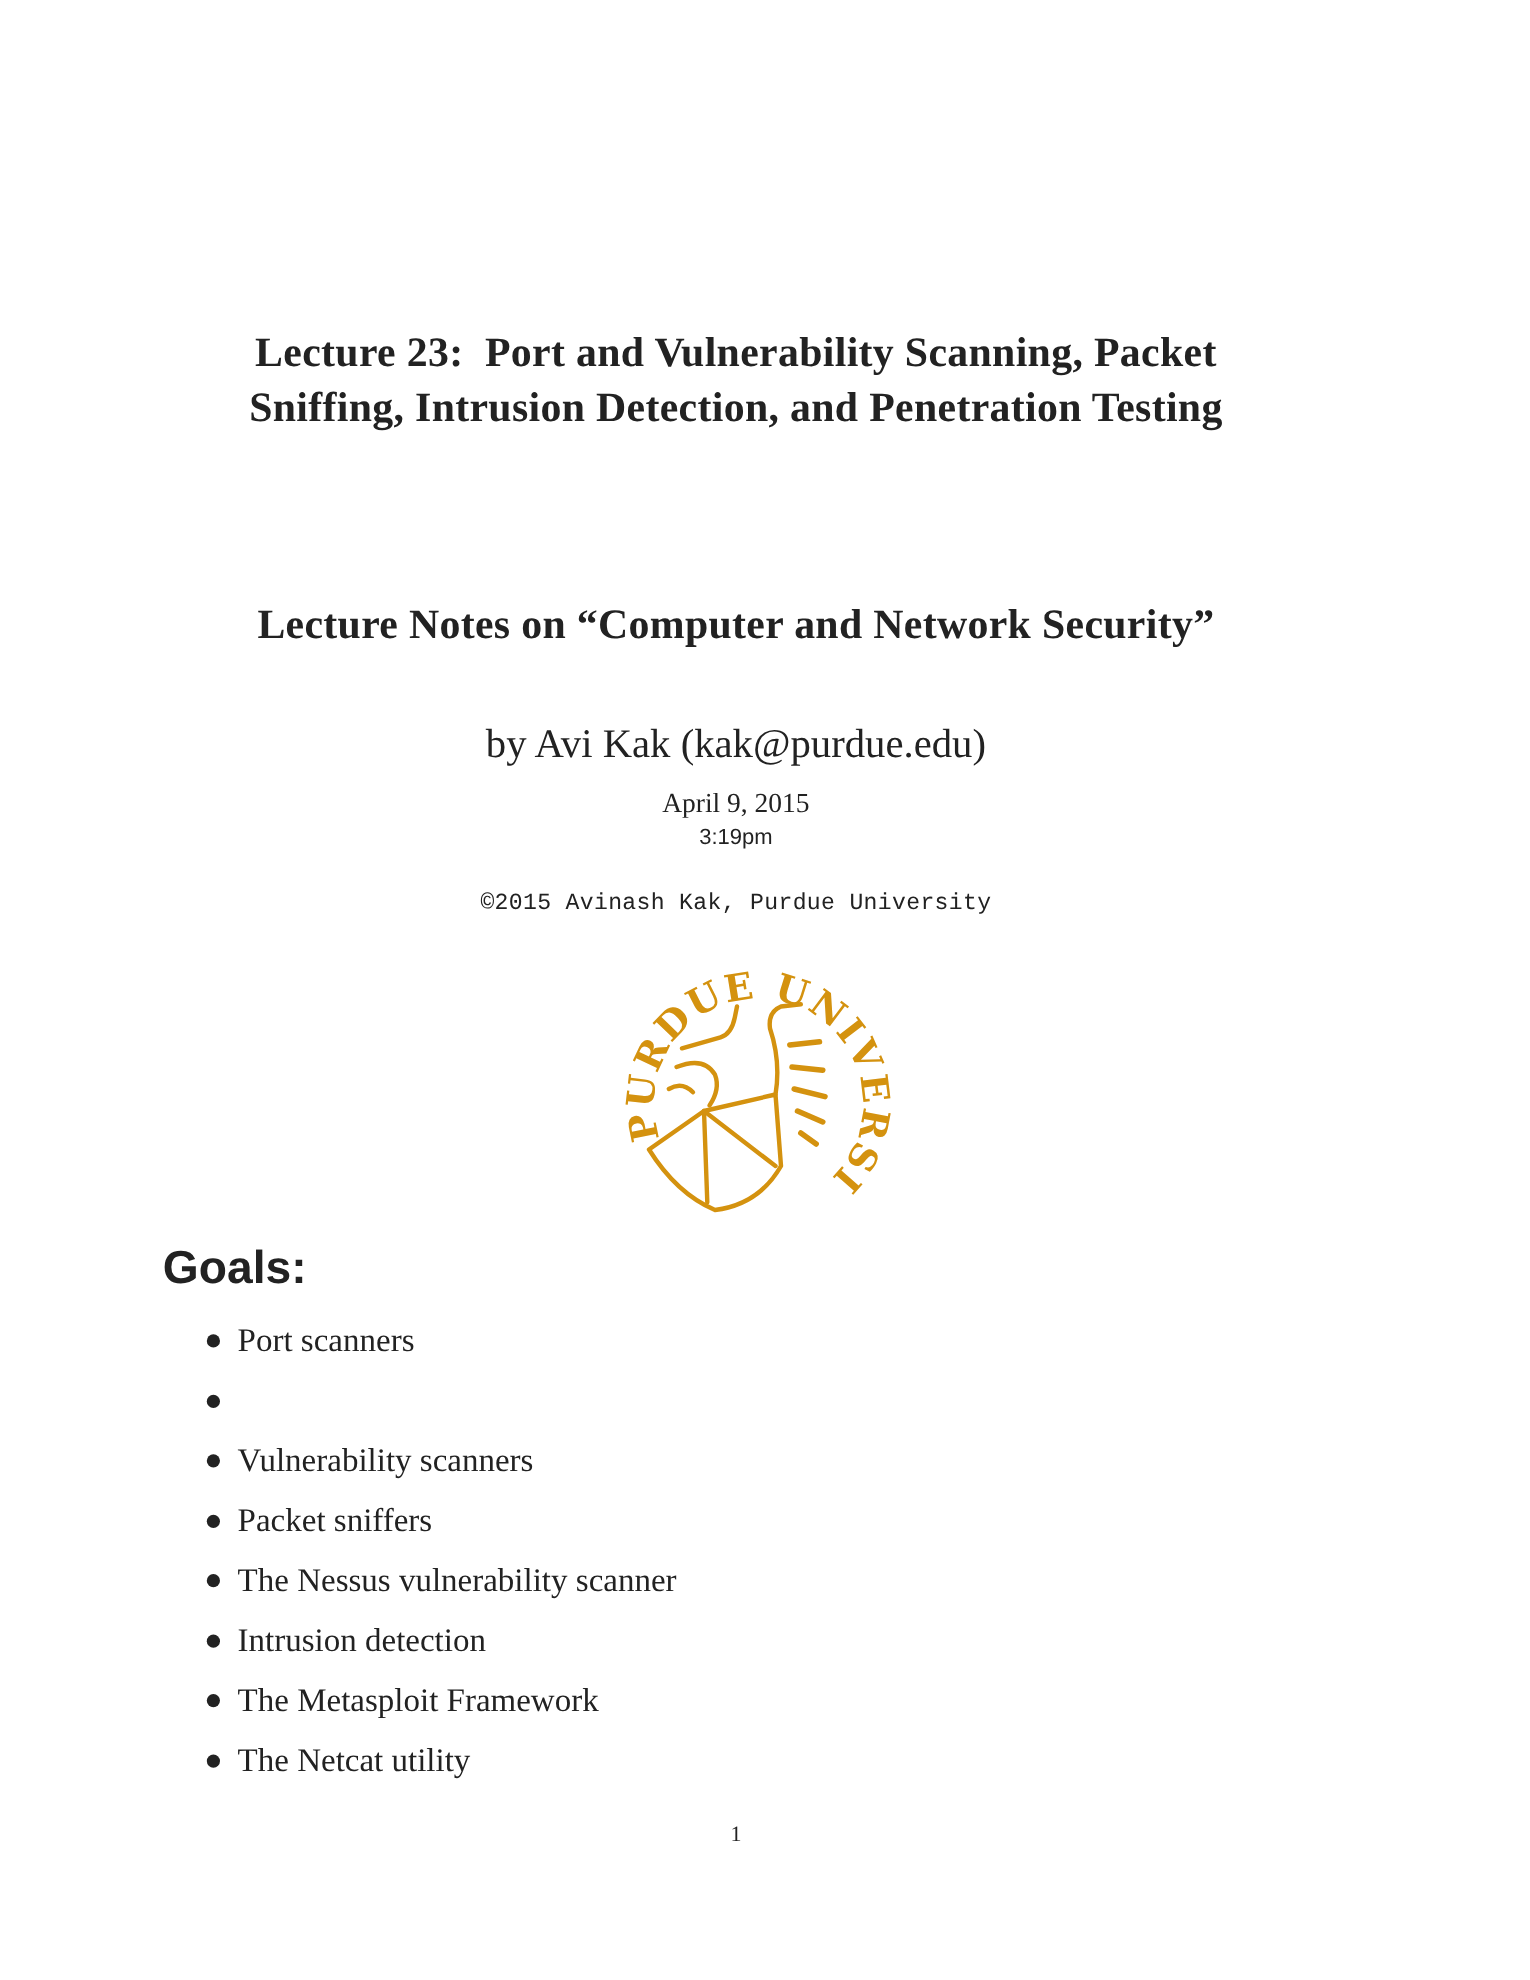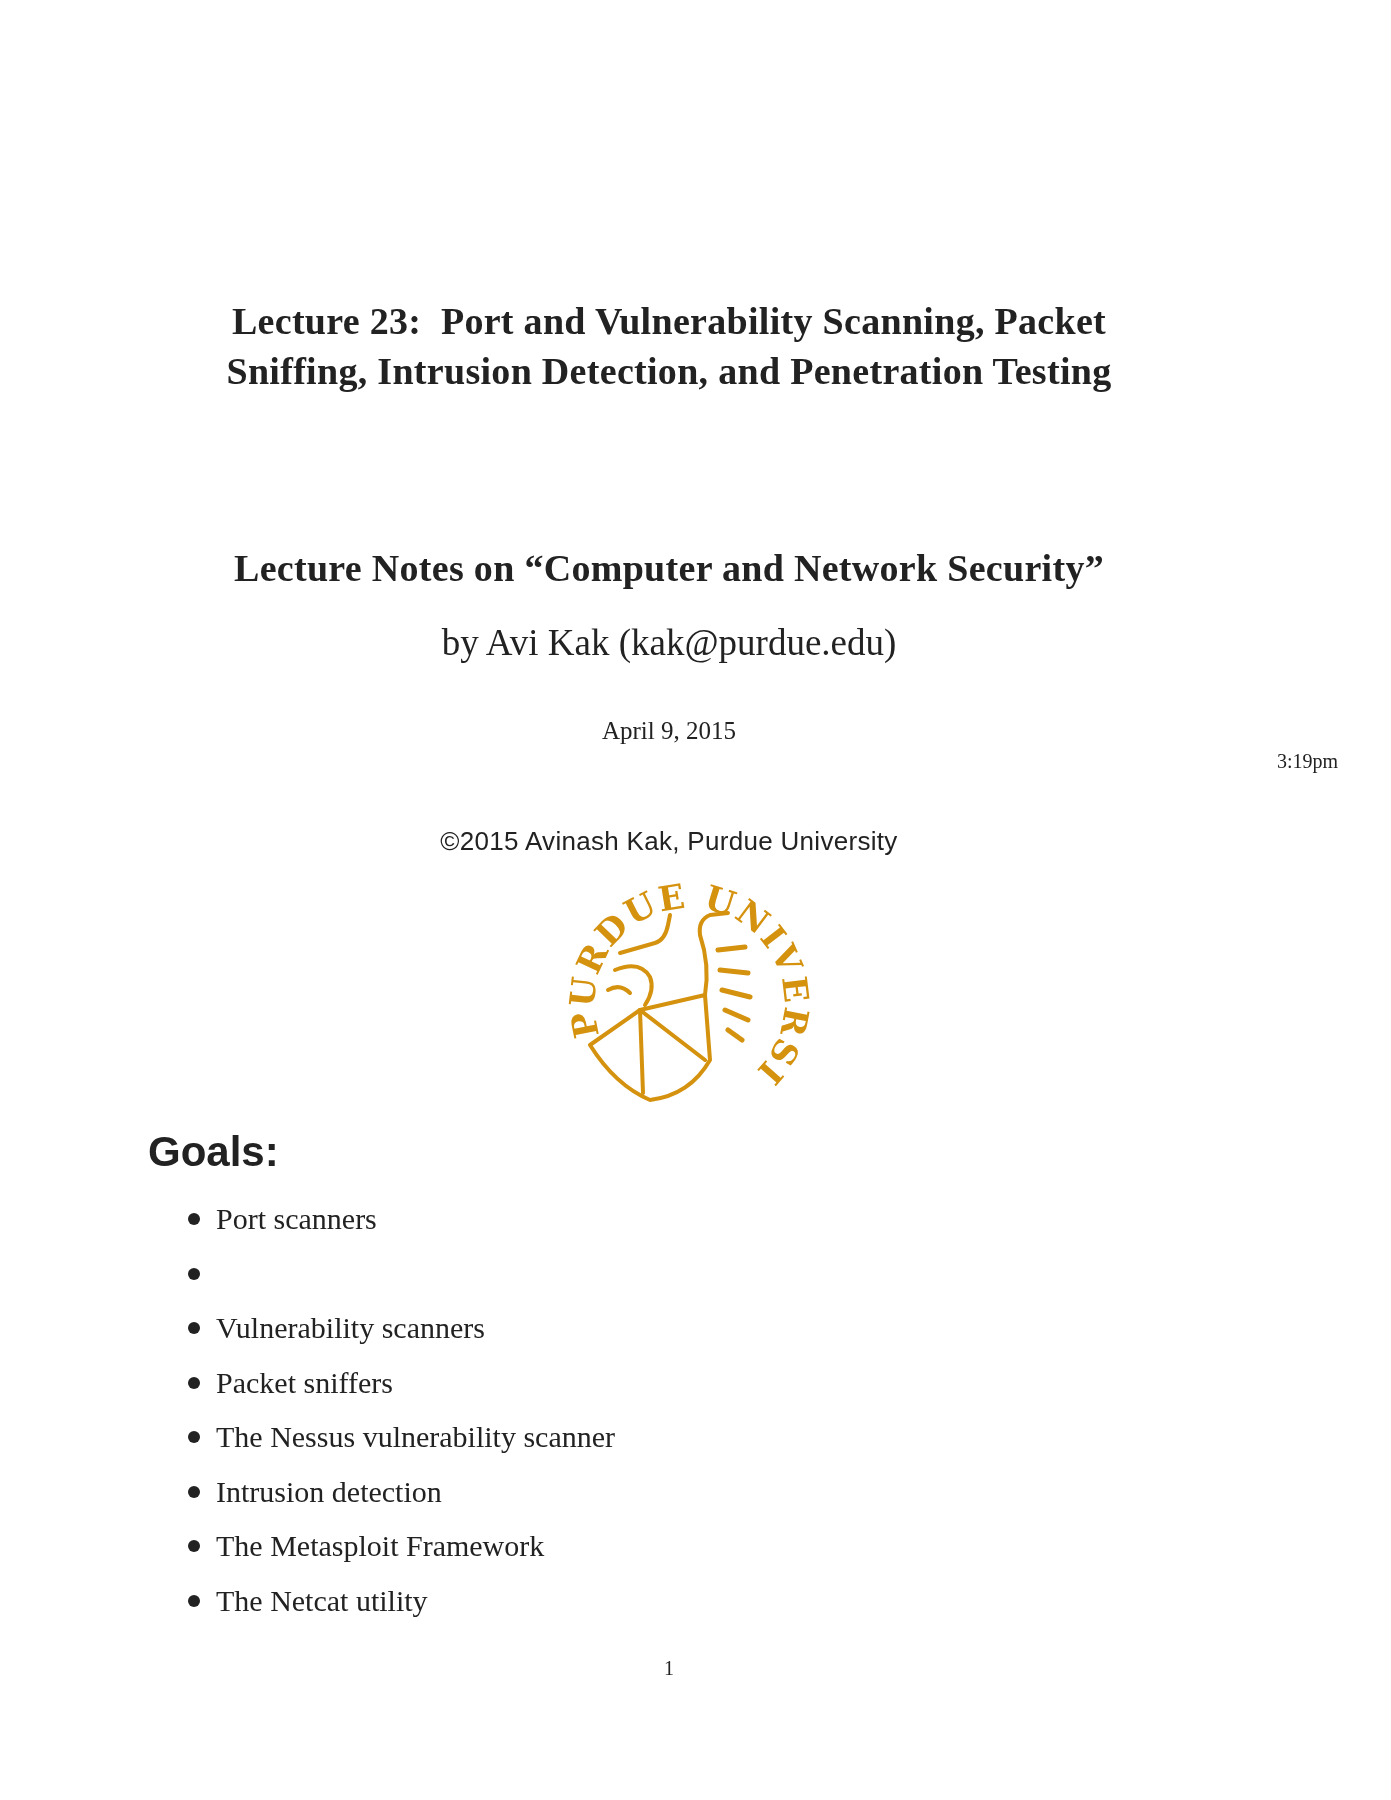--- a/index.html
+++ b/index.html
@@ -6,22 +6,22 @@
   body { width: 1391px; height: 1800px; position: relative; overflow: hidden;
          font-family: "DejaVu Serif", "Liberation Serif", serif; color: #222; }
   .abs { position: absolute; }
   .center { left: 0; width: 1338px; text-align: center; }
   .title { font-family: "Liberation Serif", "DejaVu Serif", serif; font-weight: bold;
            font-size: 38px; line-height: 50px; letter-spacing: 0.3px; }
   .subtitle { font-family: "Liberation Serif", "DejaVu Serif", serif; font-weight: bold;
               font-size: 38px; letter-spacing: 0.3px; }
   .author { font-family: "Liberation Serif", "DejaVu Serif", serif; font-size: 37px; }
   .date { font-family: "Liberation Serif", "DejaVu Serif", serif; font-size: 25px; }
-  .time { font-family: Liberation Serif, serif; font-size: 20px; text-align: right; }
-  .copyright { font-family: Liberation Sans, sans-serif; font-size: 26px; letter-spacing: 0.3px; margin-top: 16px; }
+  .time { font-family: Liberation Sans, sans-serif; font-size: 20px; }
+  .copyright { font-family: Liberation Mono, monospace; font-size: 21px; letter-spacing: 0.3px; }
   .goals-heading { font-family: Liberation Sans, sans-serif; font-weight: bold;
                    font-size: 42px; left: 148px; top: 1128px; }
   .goals-list { left: 172px; top: 1180px; margin: 12px; padding: 0; list-style: none; }
   .goals-list li { font-family: "Liberation Serif", "DejaVu Serif", serif; font-size: 30px;
                    height: 54.5px; line-height: 54.5px; display: flex; align-items: center; }
   .bullet { display: inline-block; width: 12px; height: 12px; border-radius: 50%;
             background: #222; margin-right: 16px; margin-left: 4px; }
   .pagenum { font-family: "Liberation Serif", "DejaVu Serif", serif; font-size: 20px; }
   .logo { left: 560px; top: 865px; width: 250px; height: 250px; }
 </style>
@@ -30,21 +30,21 @@
 
 <div>
 
   <div class="abs center title" style="top:296px;">
     <div style="white-space:pre;">Lecture 23:  Port and Vulnerability Scanning, Packet</div>
     <div>Sniffing, Intrusion Detection, and Penetration Testing</div>
   </div>
 
   <div class="abs center subtitle" style="top:506px;margin-top:40px;">Lecture Notes on “Computer and Network Security”</div>
 
-  <div class="abs center author" style="top:621px;">by Avi Kak (kak@purdue.edu)</div>
+  <div class="abs center author" style="top:655px;">by Avi Kak (kak@purdue.edu)</div>
 
   <div class="abs center date" style="top:717px;">April 9, 2015</div>
   <div class="abs center time" style="top:750px;">3:19pm</div>
 
   <div class="abs center copyright" style="top:810px;">©2015 Avinash Kak, Purdue University</div>
 
   <div class="abs logo">
     <svg width="250" height="250" viewBox="0 0 250 250">
       <defs>
         <path id="sealArc" d="M 40 170 A 95 95 0 1 1 185 215"></path>

